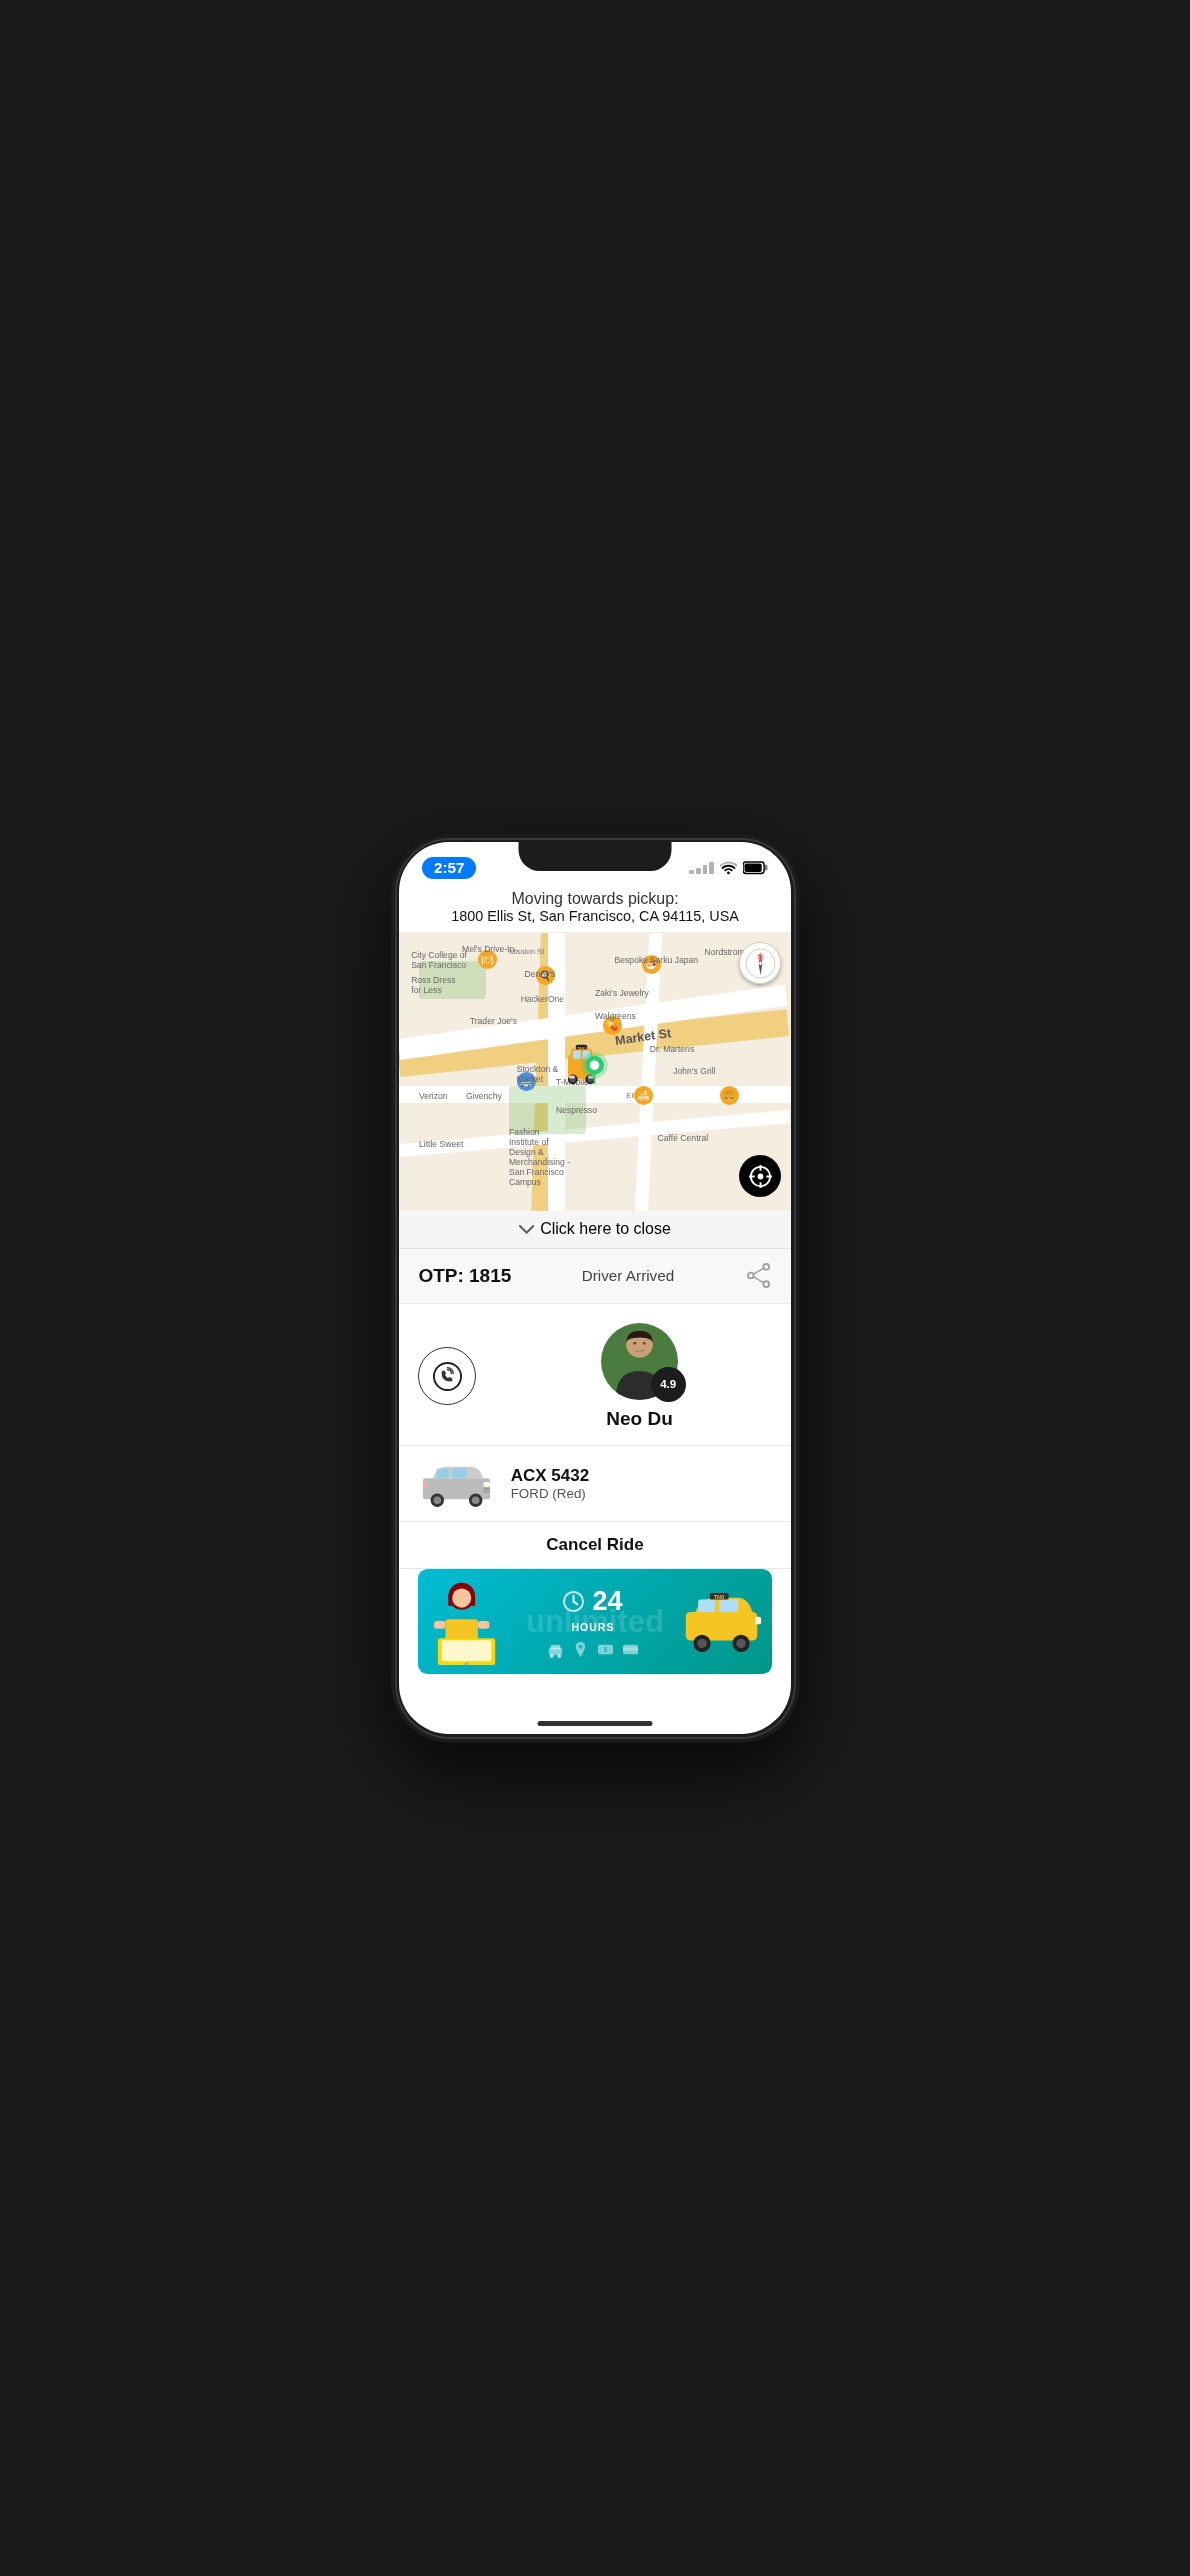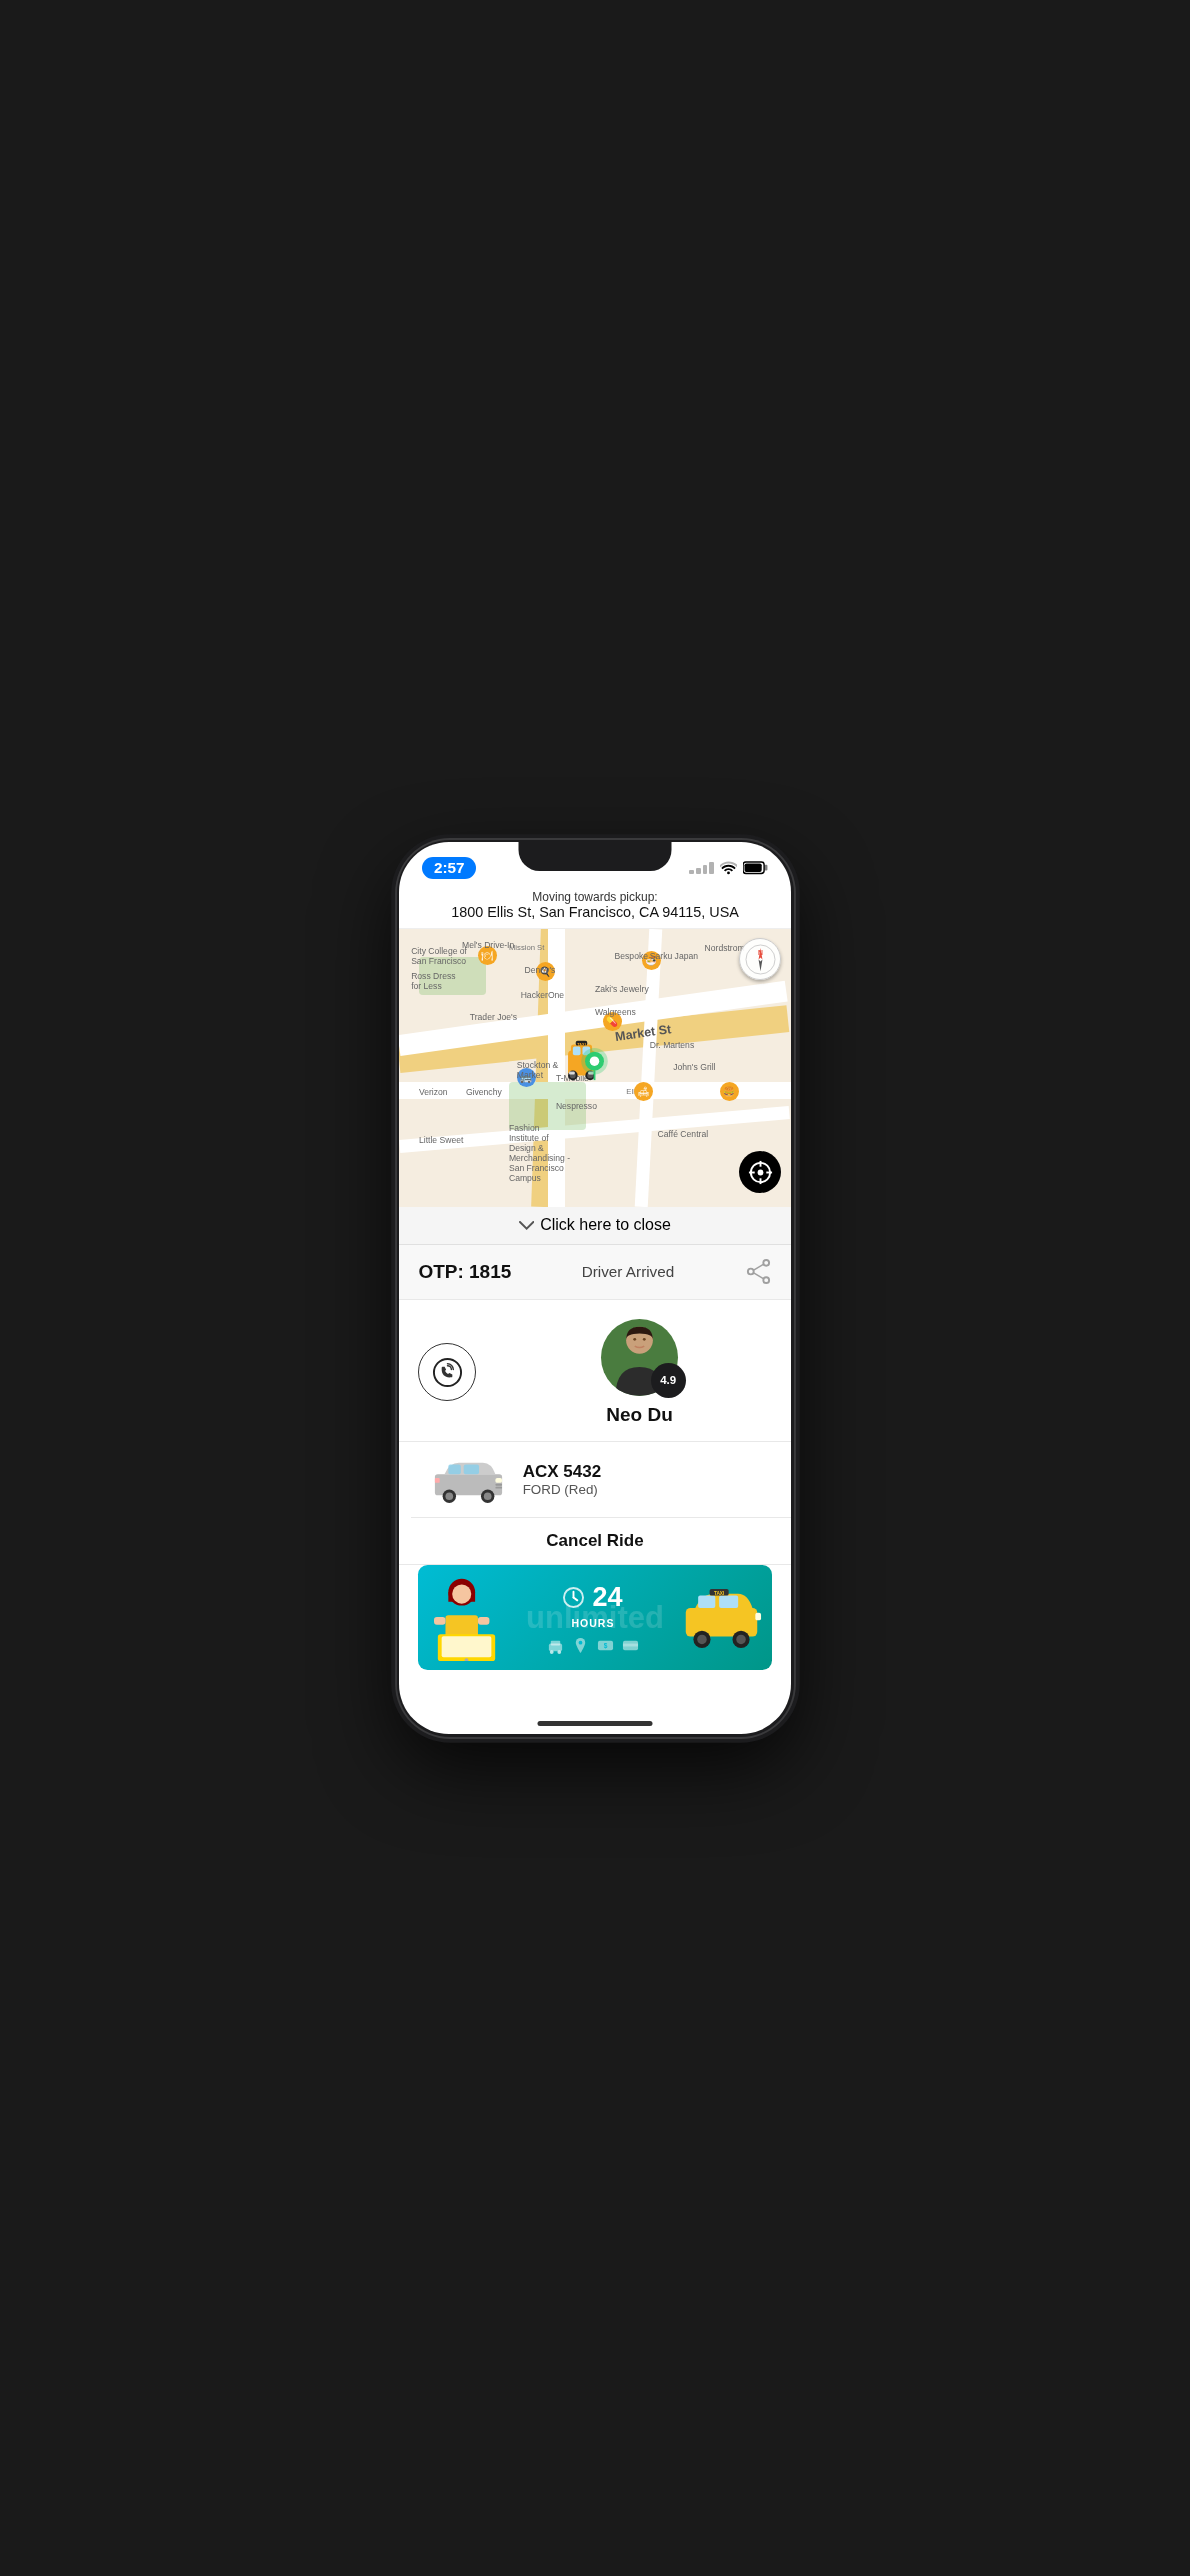--- a/index.html
+++ b/index.html
@@ -82,21 +82,21 @@
 
     .wifi-icon svg, .battery-icon svg { display: block; }
 
     
     .pickup-header {
       text-align: center;
       padding: 5.8px 19px 7.7px;
       border-bottom: 1px solid #eee;
     }
     .pickup-header .moving-text {
-      font-size: 12px;
+      font-size: 16px;
       color: #333;
     }
     .pickup-header .address-text {
       font-size: 14.4px;
       font-weight: 400;
       color: #111;
     }
 
     
     .map-container {
@@ -289,21 +289,20 @@
       text-align: center;
     }
 
     
     .car-section {
       padding: 13.4px 19px;
       display: flex;
       align-items: center;
       gap: 15.3px;
       border-bottom: 1px solid #e8e8e8;
-      margin-left: 12px;
     }
 
     .car-image {
       width: 77px; height: 48px;
       flex-shrink: 0;
     }
 
     .car-details {}
     .car-plate {
       font-size: 17px;

